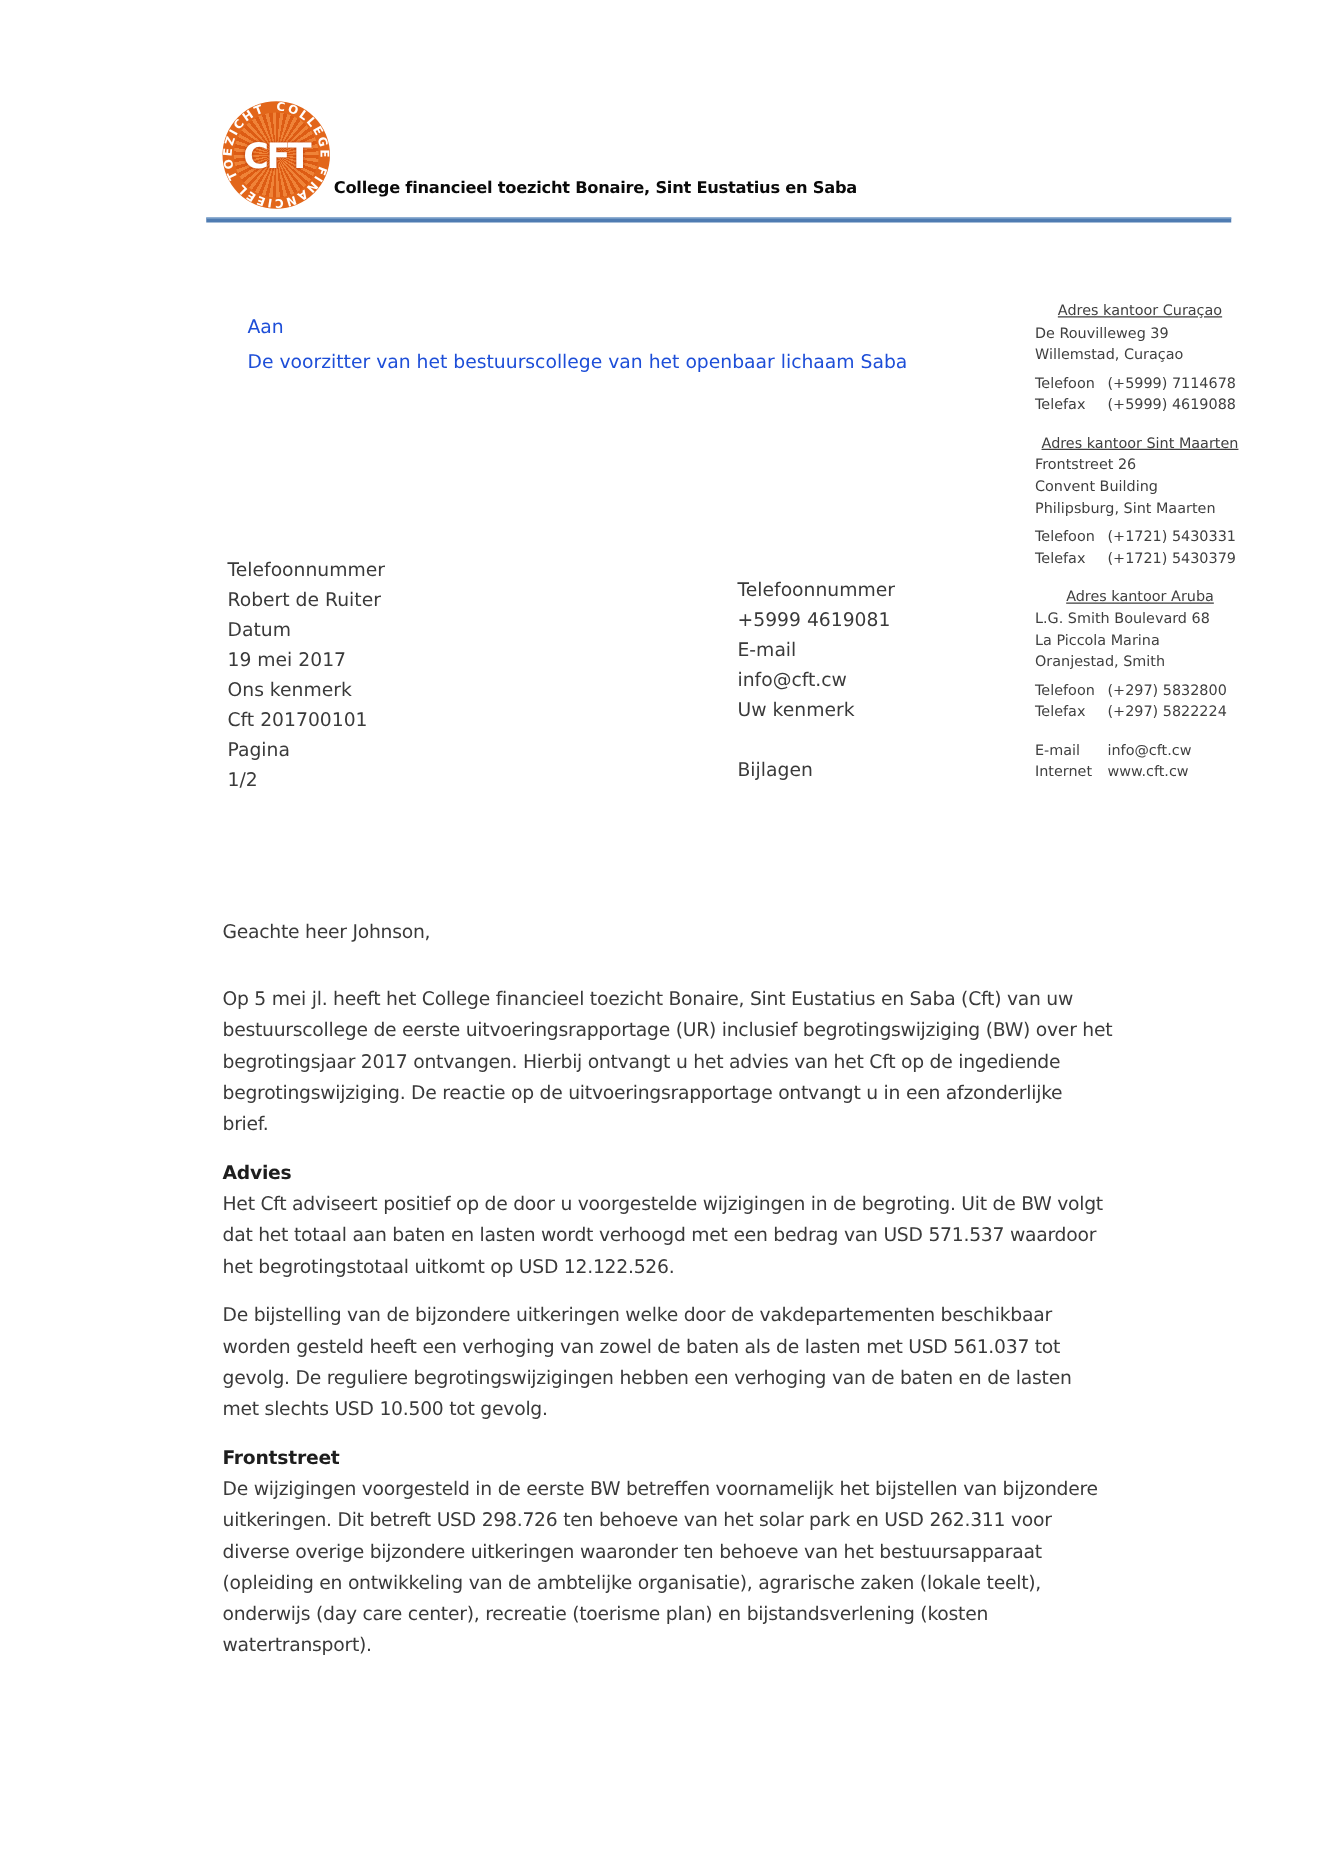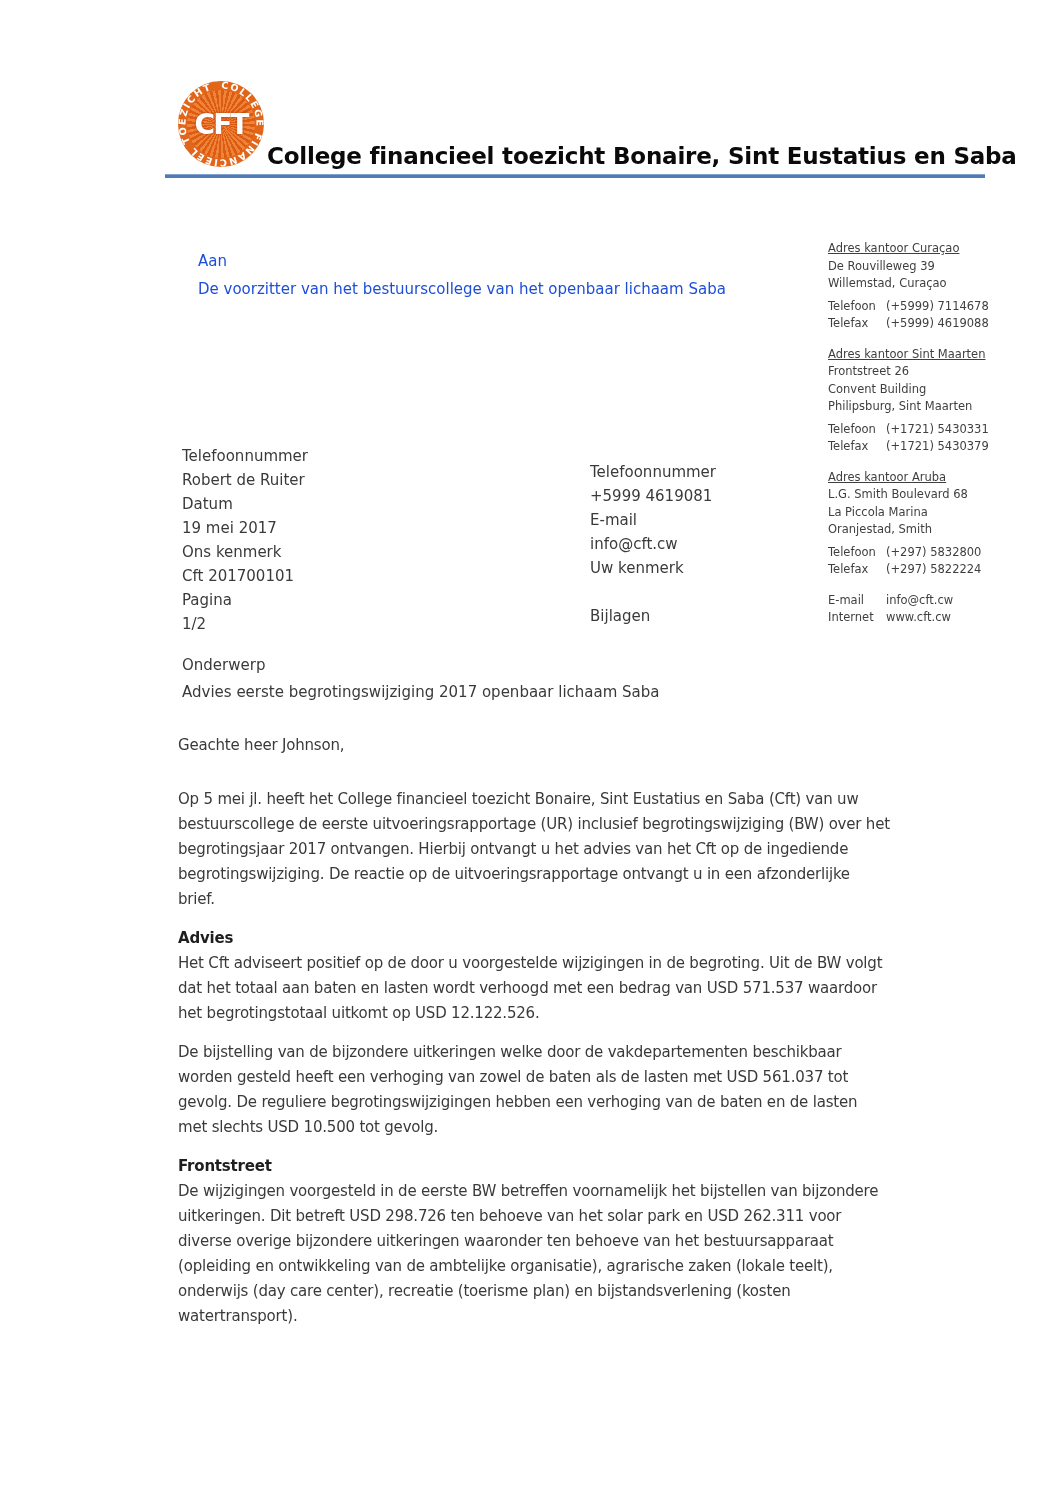--- a/index.html
+++ b/index.html
@@ -11,21 +11,21 @@
 
   
   .logo { position:absolute; left:178px; top:81px; width:86px; height:86px;
           border-radius:50%; background:#e2661a; }
   .logo-rays { position:absolute; inset:9px; border-radius:50%;
     background:repeating-conic-gradient(#dd5c14 0deg 5deg, #ef8338 5deg 10deg); }
   .logo-ring { position:absolute; inset:0; }
   .logo-cft { position:absolute; left:0; right:0; top:27px; text-align:center;
     font-size:28px; font-weight:bold; color:#ffffff; letter-spacing:-2px;
     text-shadow:0 0 3px #b43c0e; }
-  .header-title { position:absolute; left:267px; top:143px; font-size:23px;
+  .header-title { position:absolute; left:267px; top:143px; font-size:13px;
     font-weight:bold; color:#0a0a0a; letter-spacing:-0.2px; white-space:nowrap; }
   .header-rule { position:absolute; left:165px; top:174px; width:820px; height:3px;
     background:#4f7cb2; border-top:1px solid #7fa3cc; }
 
   
   .recipient { position:absolute; left:198px; top:247px; font-size:15px;
     line-height:28px; color:#1d4ed8; }
   .meta { position:absolute; left:182px; top:444px; font-size:15px; }
   .meta-col-right { position:absolute; left:408px; top:16px; }
   .meta-line { height:24px; line-height:24px; white-space:nowrap; }
@@ -34,21 +34,21 @@
   .letter-body { position:absolute; left:178px; top:733px; width:712px;
     font-size:15px; line-height:25px; letter-spacing:-0.2px; color:#3a3a3a; }
   .letter-body p { margin:0 0 14px 0; }
   .salutation { margin:0 0 29px 0 !important; }
   .letter-body h3 { margin:12px 0 0 0; font-size:15px; font-weight:bold; color:#1e1e1e; }
 
   
   .sidebar { position:absolute; left:828px; top:240px; width:168px;
     font-size:11.5px; line-height:17.5px; color:#3f3f3f; }
   .office { margin-bottom:13px; }
-  .office-heading { text-decoration:underline; }
+  .office-heading { text-decoration:underline;text-align:center; }
   .office-phones { margin-top:5px; }
   .kv { white-space:nowrap; }
   .kv .k { display:inline-block; width:58px; }
   .online { margin-top:13px; }
 </style>
 </head>
 <body>
 
 <div class="page">
 
@@ -88,24 +88,20 @@
       <div class="meta-line">+5999 4619081</div>
       <div class="meta-line">E-mail</div>
       <div class="meta-line">info@cft.cw</div>
       <div class="meta-line">Uw kenmerk</div>
       <div class="meta-line"></div>
       <div class="meta-line">Bijlagen</div>
       <div class="meta-line"></div>
     </div>
   </div>
 
-  <div class="subject">
-    <div>Onderwerp</div>
-    <div>Advies eerste begrotingswijziging 2017 openbaar lichaam Saba</div>
-  </div>
 
   <div class="letter-body">
     <p class="salutation">Geachte heer Johnson,</p>
     <p>Op 5 mei jl. heeft het College financieel toezicht Bonaire, Sint Eustatius en Saba (Cft) van uw bestuurscollege de eerste uitvoeringsrapportage (UR) inclusief begrotingswijziging (BW) over het begrotingsjaar 2017 ontvangen. Hierbij ontvangt u het advies van het Cft op de ingediende begrotingswijziging. De reactie op de uitvoeringsrapportage ontvangt u in een afzonderlijke brief.</p>
     <h3>Advies</h3>
     <p>Het Cft adviseert positief op de door u voorgestelde wijzigingen in de begroting. Uit de BW volgt dat het totaal aan baten en lasten wordt verhoogd met een bedrag van USD 571.537 waardoor het begrotingstotaal uitkomt op USD 12.122.526.</p>
     <p>De bijstelling van de bijzondere uitkeringen welke door de vakdepartementen beschikbaar worden gesteld heeft een verhoging van zowel de baten als de lasten met USD 561.037 tot gevolg. De reguliere begrotingswijzigingen hebben een verhoging van de baten en de lasten met slechts USD 10.500 tot gevolg.</p>
     <h3>Frontstreet</h3>
     <p>De wijzigingen voorgesteld in de eerste BW betreffen voornamelijk het bijstellen van bijzondere uitkeringen. Dit betreft USD 298.726 ten behoeve van het solar park en USD 262.311 voor diverse overige bijzondere uitkeringen waaronder ten behoeve van het bestuursapparaat (opleiding en ontwikkeling van de ambtelijke organisatie), agrarische zaken (lokale teelt), onderwijs (day care center), recreatie (toerisme plan) en bijstandsverlening (kosten watertransport).</p>
   </div>

